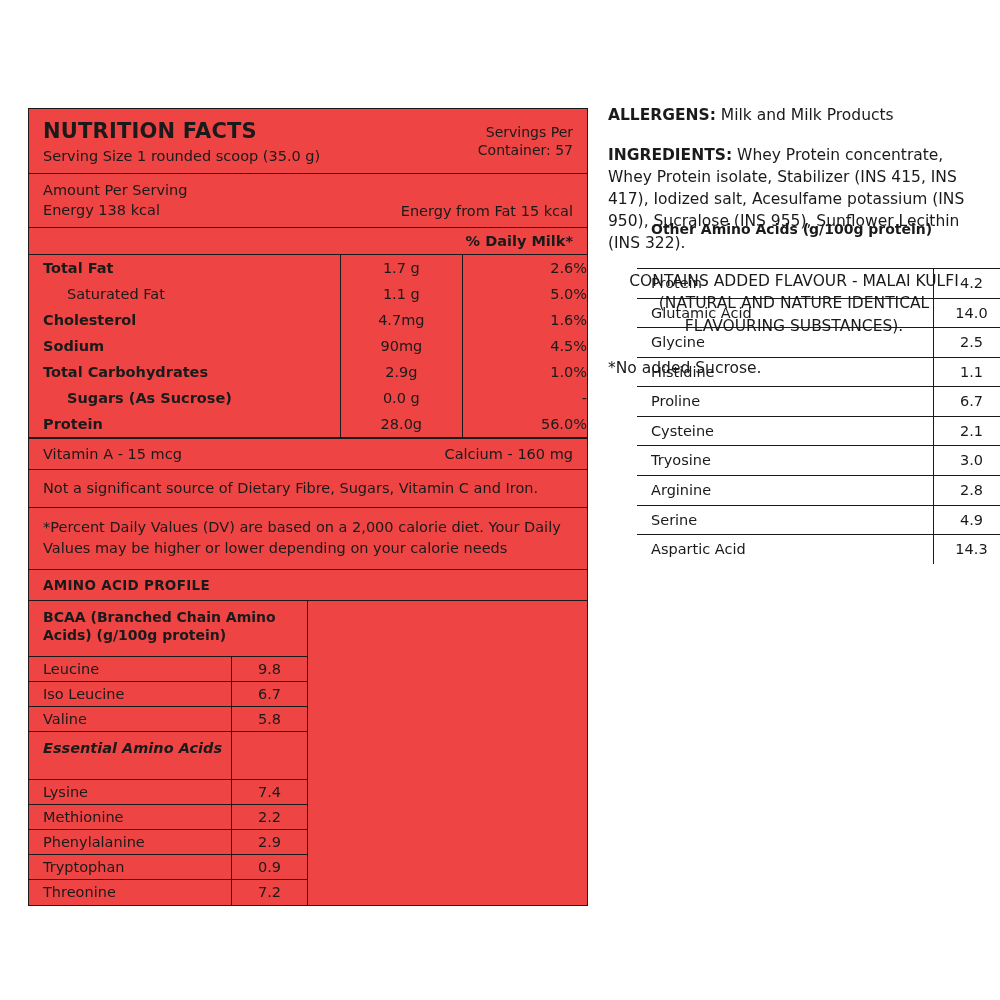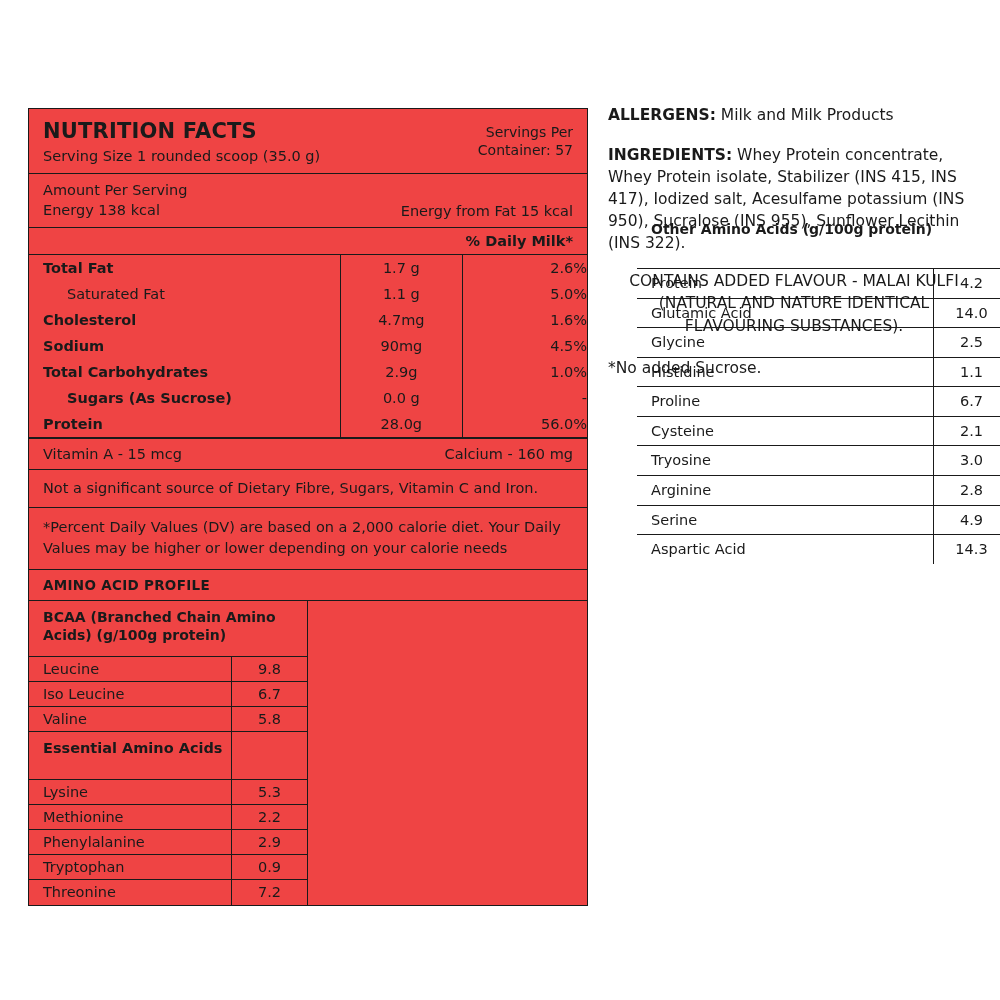--- a/index.html
+++ b/index.html
@@ -132,21 +132,21 @@
   .aa-row:last-child { border-bottom: none; }
   .aa-label { padding: 4px 6px 4px 14px; }
   .aa-value {
     width: 76px;
     text-align: center;
     padding: 4px 0;
     border-left: 1.2px solid #1a1a1a;
   }
   .aa-row.section .aa-label { font-weight: bold; line-height: 1.25; padding-top:7px; padding-bottom:7px;}
   .aa-row.section .aa-value { border-left: 1.2px solid #1a1a1a; }
-  .aa-row.tall { min-height: 48px; }
+  .aa-row.tall { min-height: 48px; font-style: italic; }
 
   
   .right {
     position: absolute;
     left: 608px;
     top: 104px;
     width: 372px;
     font-size: 15.5px;
     line-height: 1.42;
   }
@@ -251,21 +251,21 @@
               <div class="aa-row">
                 <div class="aa-label">Valine</div>
                 <div class="aa-value">5.8</div>
               </div>
               <div class="aa-row section tall">
                 <div class="aa-label">Essential Amino Acids</div>
                 <div class="aa-value"></div>
               </div>
               <div class="aa-row">
                 <div class="aa-label">Lysine</div>
-                <div class="aa-value">5.3</div>
+                <div class="aa-value">7.4</div>
               </div>
               <div class="aa-row">
                 <div class="aa-label">Methionine</div>
                 <div class="aa-value">2.2</div>
               </div>
               <div class="aa-row">
                 <div class="aa-label">Phenylalanine</div>
                 <div class="aa-value">2.9</div>
               </div>
               <div class="aa-row">

